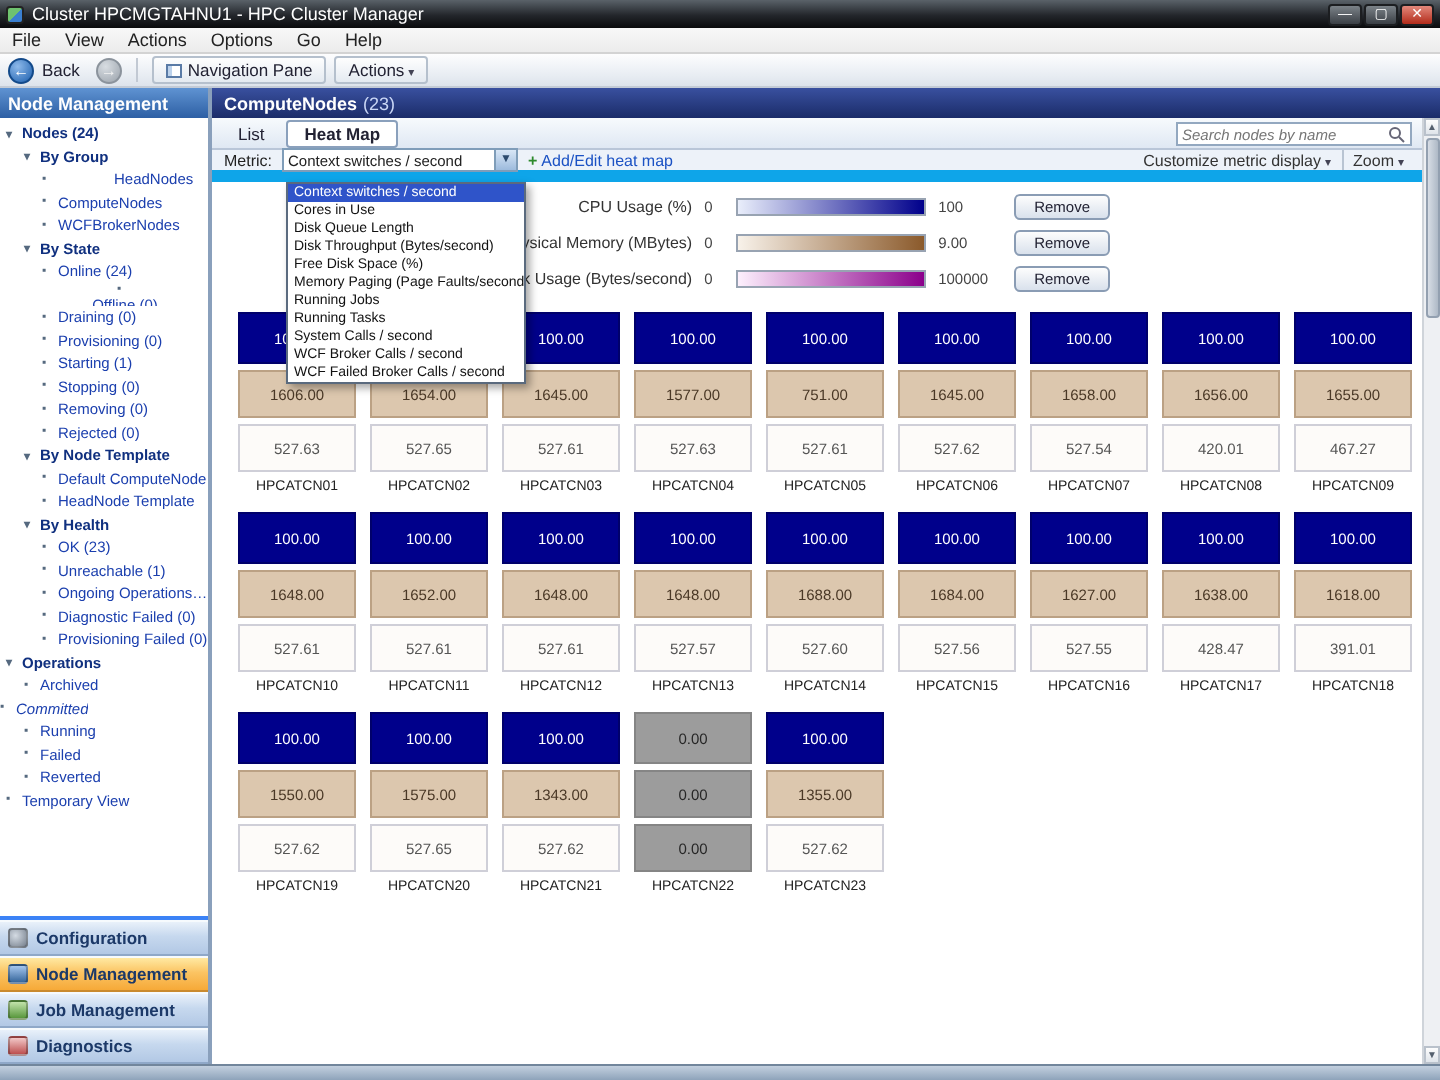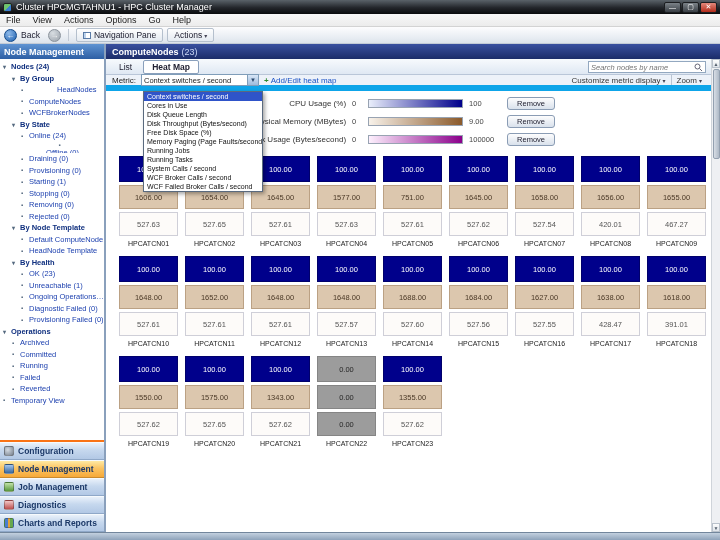--- a/index.html
+++ b/index.html
@@ -44,21 +44,21 @@
   
   .sidebar { width:106px; background:#fff; border-right:2px solid #8aa0bc; display:flex; flex-direction:column; }
   .sidebar-header { height:15px; background:linear-gradient(#5f93d2,#2d5fa4); color:#fff; font-weight:bold;
     font-size:9px; display:flex; align-items:center; padding:0 4px; white-space:nowrap; }
   .tree { flex:1; overflow:hidden; padding-top:2px; }
   .tree-item { height:11.5px; display:flex; align-items:center; font-size:7.5px; color:#1b3fae; white-space:nowrap; overflow:hidden; }
   .tree-item.parent { font-weight:bold; color:#10307f; }
   .expander { width:8px; font-size:6px; color:#55697f; flex:none; }
   .tree-label { overflow:hidden; text-overflow:ellipsis; }
 
-  .nav-buttons { border-top:2px solid #f97316; }
+  .nav-buttons { border-top:2px solid #3b82f6; }
   .nav-btn { height:18px; display:flex; align-items:center; gap:4px; padding:0 4px; font-size:8.5px; font-weight:bold;
     color:#1c3968; background:linear-gradient(#e9f1fa,#c6d8ee 45%,#b2c8e5); border-bottom:1px solid #8fa8c8; border-top:1px solid #f6fafd; }
   .nav-btn.selected { background:linear-gradient(#ffe9a2,#fbc463 45%,#f6a938); border-bottom-color:#c98a2e; }
   .nav-icon { width:10px; height:10px; border-radius:2px; flex:none; border:1px solid rgba(0,0,0,.25); }
   .icon-config { background:radial-gradient(circle at 35% 35%, #d4dbe3, #78828f); }
   .icon-node { background:linear-gradient(#a5c6ee,#37679c); }
   .icon-job { background:linear-gradient(#c2e3aa,#58973c); }
   .icon-diag { background:linear-gradient(#f2c7c7,#bd4f4f); }
   .icon-charts { background:linear-gradient(90deg,#4a7ed0 0 33%, #e0a23c 33% 66%, #67a84f 66% 100%); }
 
@@ -256,21 +256,21 @@
             <span class="tree-label">Provisioning Failed (0)</span>
           </div>
           <div class="tree-item parent" style="padding-left: 3px;">
             <span class="expander">▾</span>
             <span class="tree-label">Operations</span>
           </div>
           <div class="tree-item" style="padding-left: 12px;">
             <span class="expander">▪</span>
             <span class="tree-label">Archived</span>
           </div>
-          <div class="tree-item" style="padding-left: 12px;">
+          <div class="tree-item" style="padding-left: 0; font-style: italic;">
             <span class="expander">▪</span>
             <span class="tree-label">Committed</span>
           </div>
           <div class="tree-item" style="padding-left: 12px;">
             <span class="expander">▪</span>
             <span class="tree-label">Running</span>
           </div>
           <div class="tree-item" style="padding-left: 12px;">
             <span class="expander">▪</span>
             <span class="tree-label">Failed</span>
@@ -293,24 +293,20 @@
             <span class="nav-icon icon-node"></span>
             <span>Node Management</span>
           </div>
           <div class="nav-btn">
             <span class="nav-icon icon-job"></span>
             <span>Job Management</span>
           </div>
           <div class="nav-btn">
             <span class="nav-icon icon-diag"></span>
             <span>Diagnostics</span>
-          </div>
-          <div class="nav-btn">
-            <span class="nav-icon icon-charts"></span>
-            <span>Charts and Reports</span>
           </div>
         </div>
     </div>
 
     <div class="main">
       <div class="main-header">
         <span>ComputeNodes</span>
         <span class="count">(23)</span>
       </div>
 

